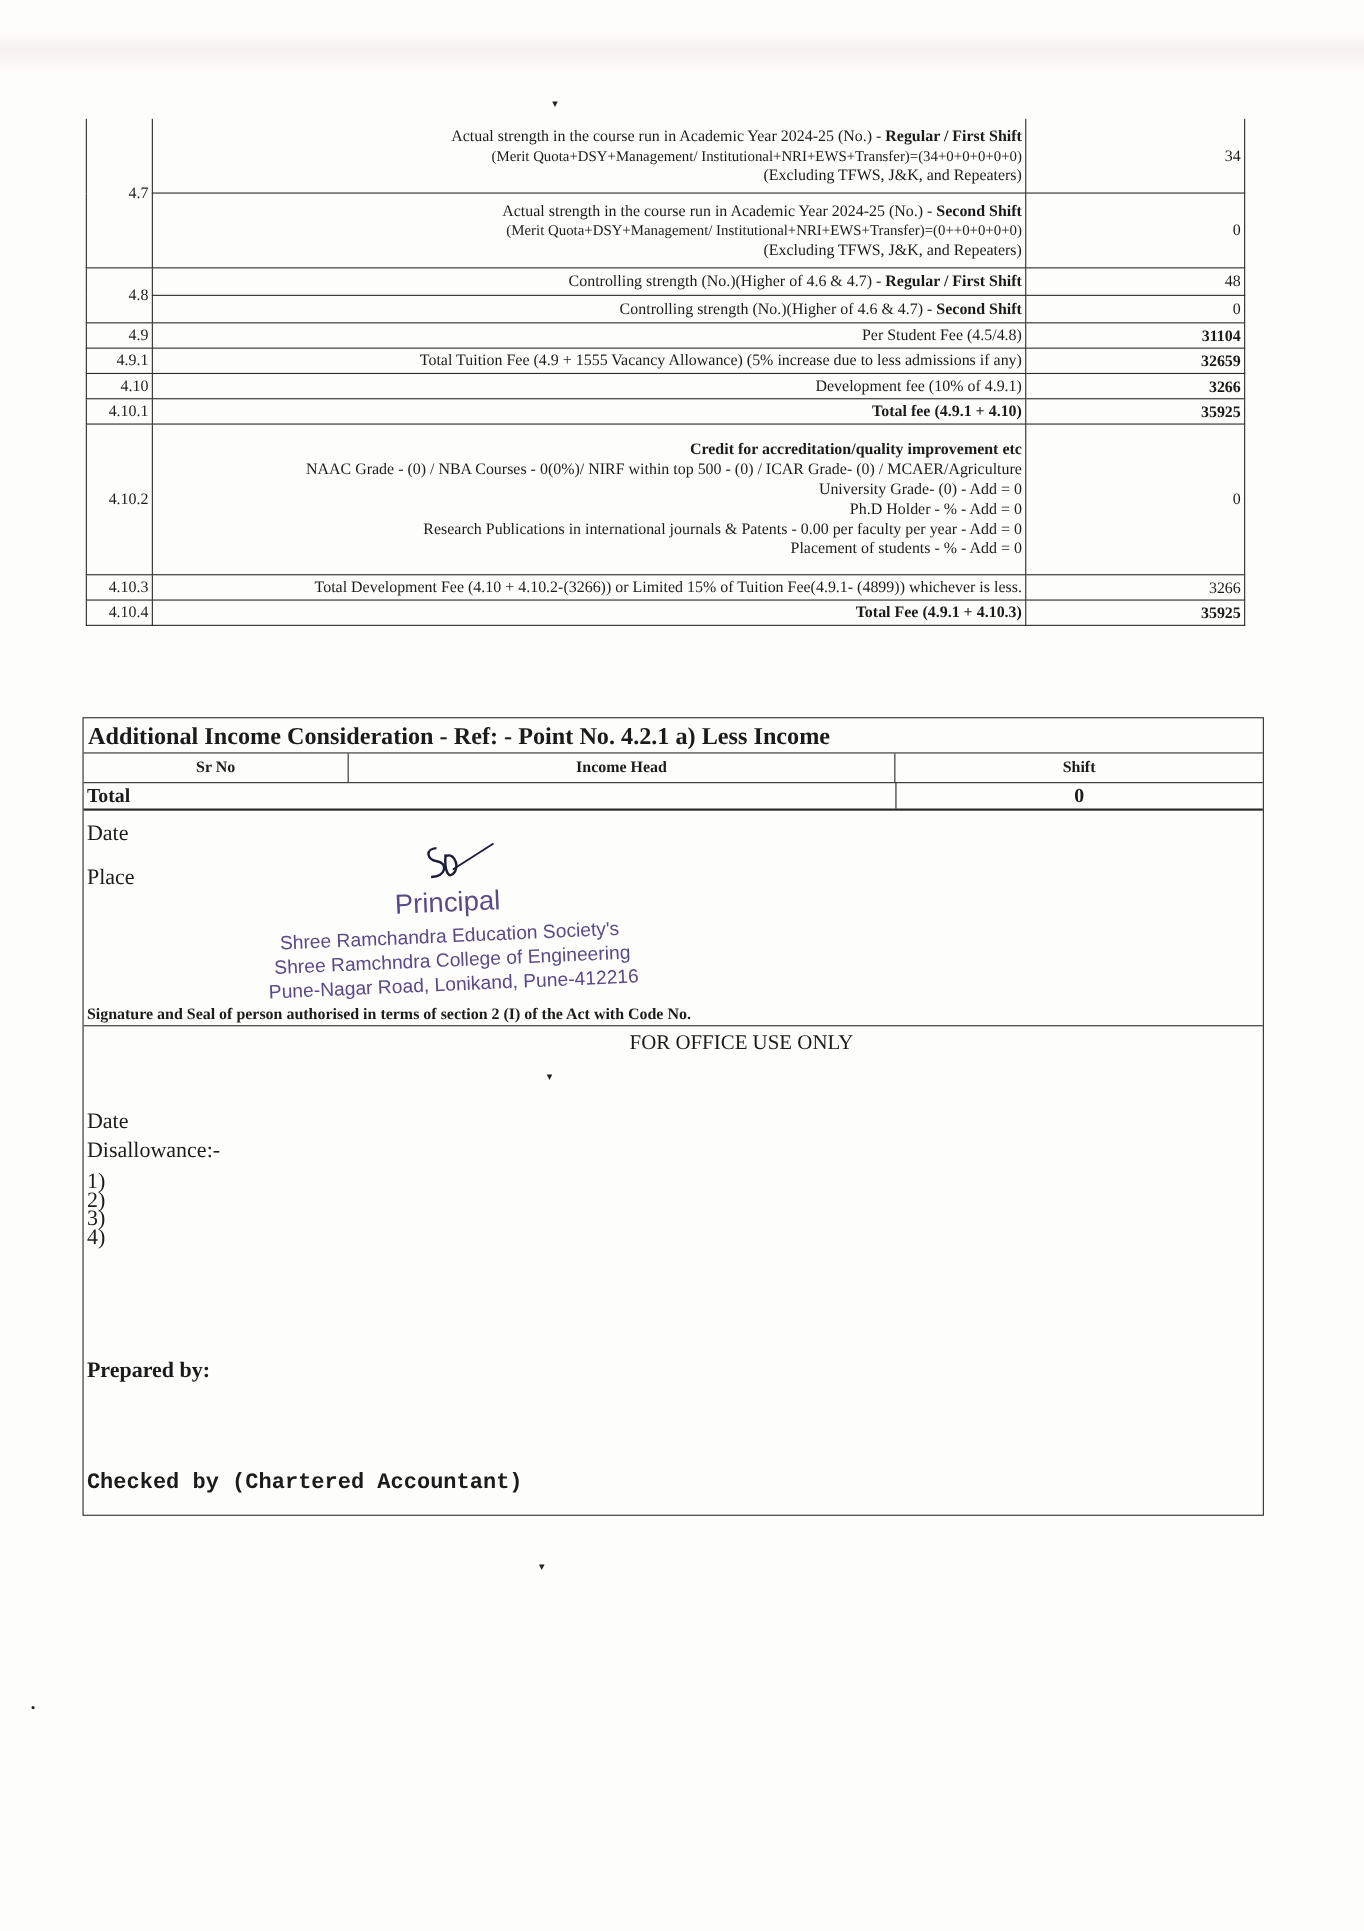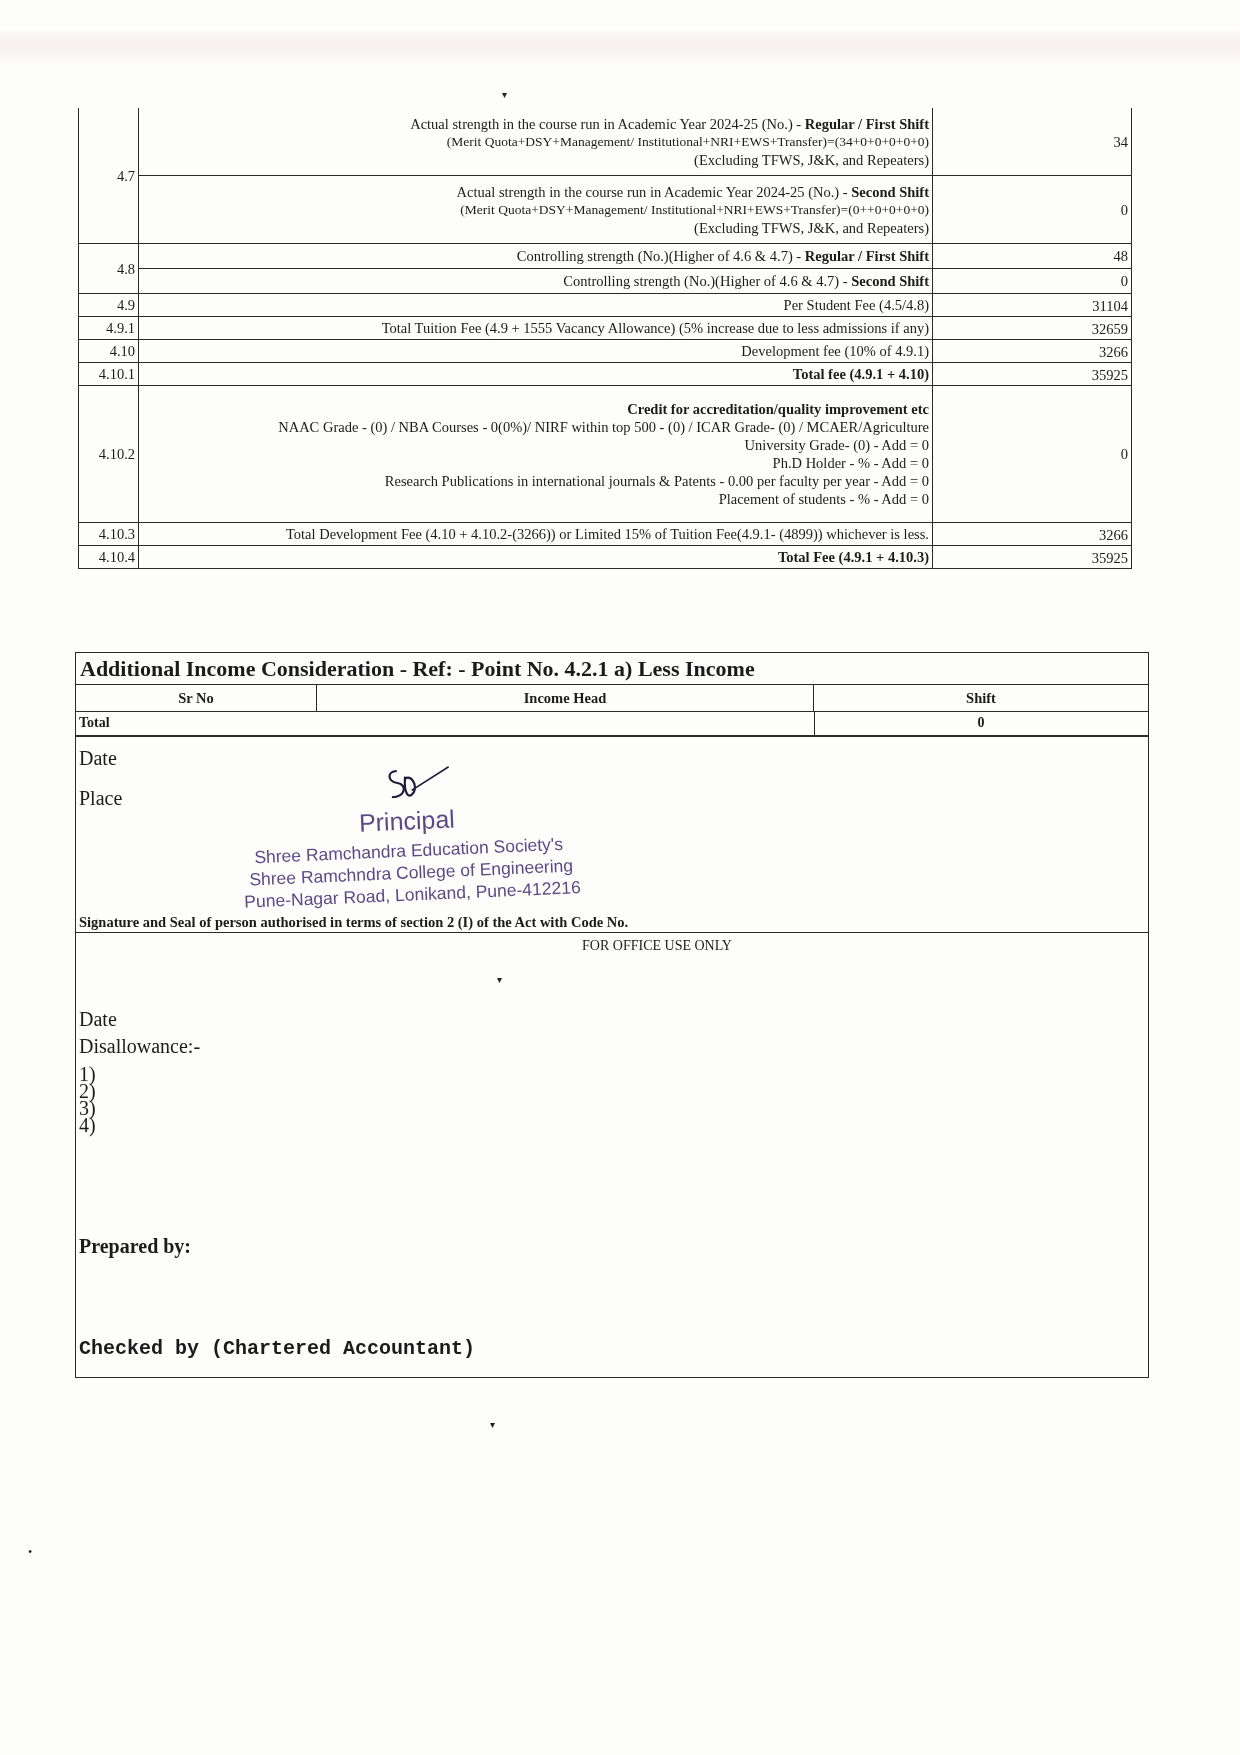--- a/index.html
+++ b/index.html
@@ -21,21 +21,21 @@
     font-size:14.5px; line-height:18px;
   }
   .fee-table td {
     border:1.5px solid #2a2a2a; padding:0 3px; vertical-align:middle;text-align:right;
   }
   .fee-table tr.top-open td { border-top:none; }
   .fee-table td.no { width:54px; font-weight:normal; }
   .fee-table td.val { width:192px; vertical-align:top; padding-top:3px; }
   .fee-table td.val.mid { vertical-align:middle; padding-top:0; }
   .fee-table .b { font-weight:bold; }
-  .fee-table td.num-bold { font-weight:normal; }
+  .fee-table td.num-bold { font-weight:bold; }
   .h-70 { height:67px; }
   .h-27 { height:24px; }
   .h-25 { height:22px; }
   .h-138 { height:136px; }
   .desc-lines div { white-space:nowrap; }
   .small { font-size:13.5px; }
 
   
   .income-box {
     position:absolute; left:75px; top:652px; width:1052px; height:724px;
@@ -48,33 +48,33 @@
   }
   .income-head {
     position:absolute; left:0; top:32px; width:100%; height:26px;
     border-bottom:1.5px solid #2a2a2a; font-weight:bold; font-size:14.5px;
   }
   .income-head .c1 { position:absolute; left:0; width:240px; height:100%; border-right:1.5px solid #2a2a2a; text-align:center; line-height:26px; }
   .income-head .c2 { position:absolute; left:241px; width:496px; height:100%; border-right:1.5px solid #2a2a2a; text-align:center; line-height:26px; }
   .income-head .c3 { position:absolute; left:738px; right:0; height:100%; text-align:center; line-height:26px; }
   .income-total {
     position:absolute; left:0; top:58px; width:100%; height:24px;
-    border-bottom:2px solid #2a2a2a; font-weight:bold; font-size:14px;
+    border-bottom:2px solid #2a2a2a; font-weight:bold; font-size:18px;
   }
   .income-total .lbl { position:absolute; left:3px; line-height:24px; }
   .income-total .sep { position:absolute; left:738px; top:0; height:100%; border-left:1.5px solid #2a2a2a; }
   .income-total .amt { position:absolute; left:738px; right:0; text-align:center; line-height:24px; }
 
   .field { position:absolute; left:3px; font-size:20px; }
   .sig-line {
     position:absolute; left:3px; top:261px; font-weight:bold; font-size:14.5px; white-space:nowrap;
   }
   .sig-divider { position:absolute; left:0; top:279px; width:100%; border-top:1.5px solid #2a2a2a; }
   .office {
-    position:absolute; left:0; width:100%; top:285px; text-align:center; font-size:14px;
+    position:absolute; left:17px; width:100%; top:285px; text-align:center; font-size:19px;
     padding-left:90px; box-sizing:border-box;
   }
   .bold { font-weight:bold; }
 
   
   .stamp {
     position:absolute; left:240px; top:770px; width:380px; height:170px;
     color:#5a4a86; font-family:"Liberation Sans", sans-serif; transform:rotate(-2.5deg);
     transform-origin:left bottom;
   }

